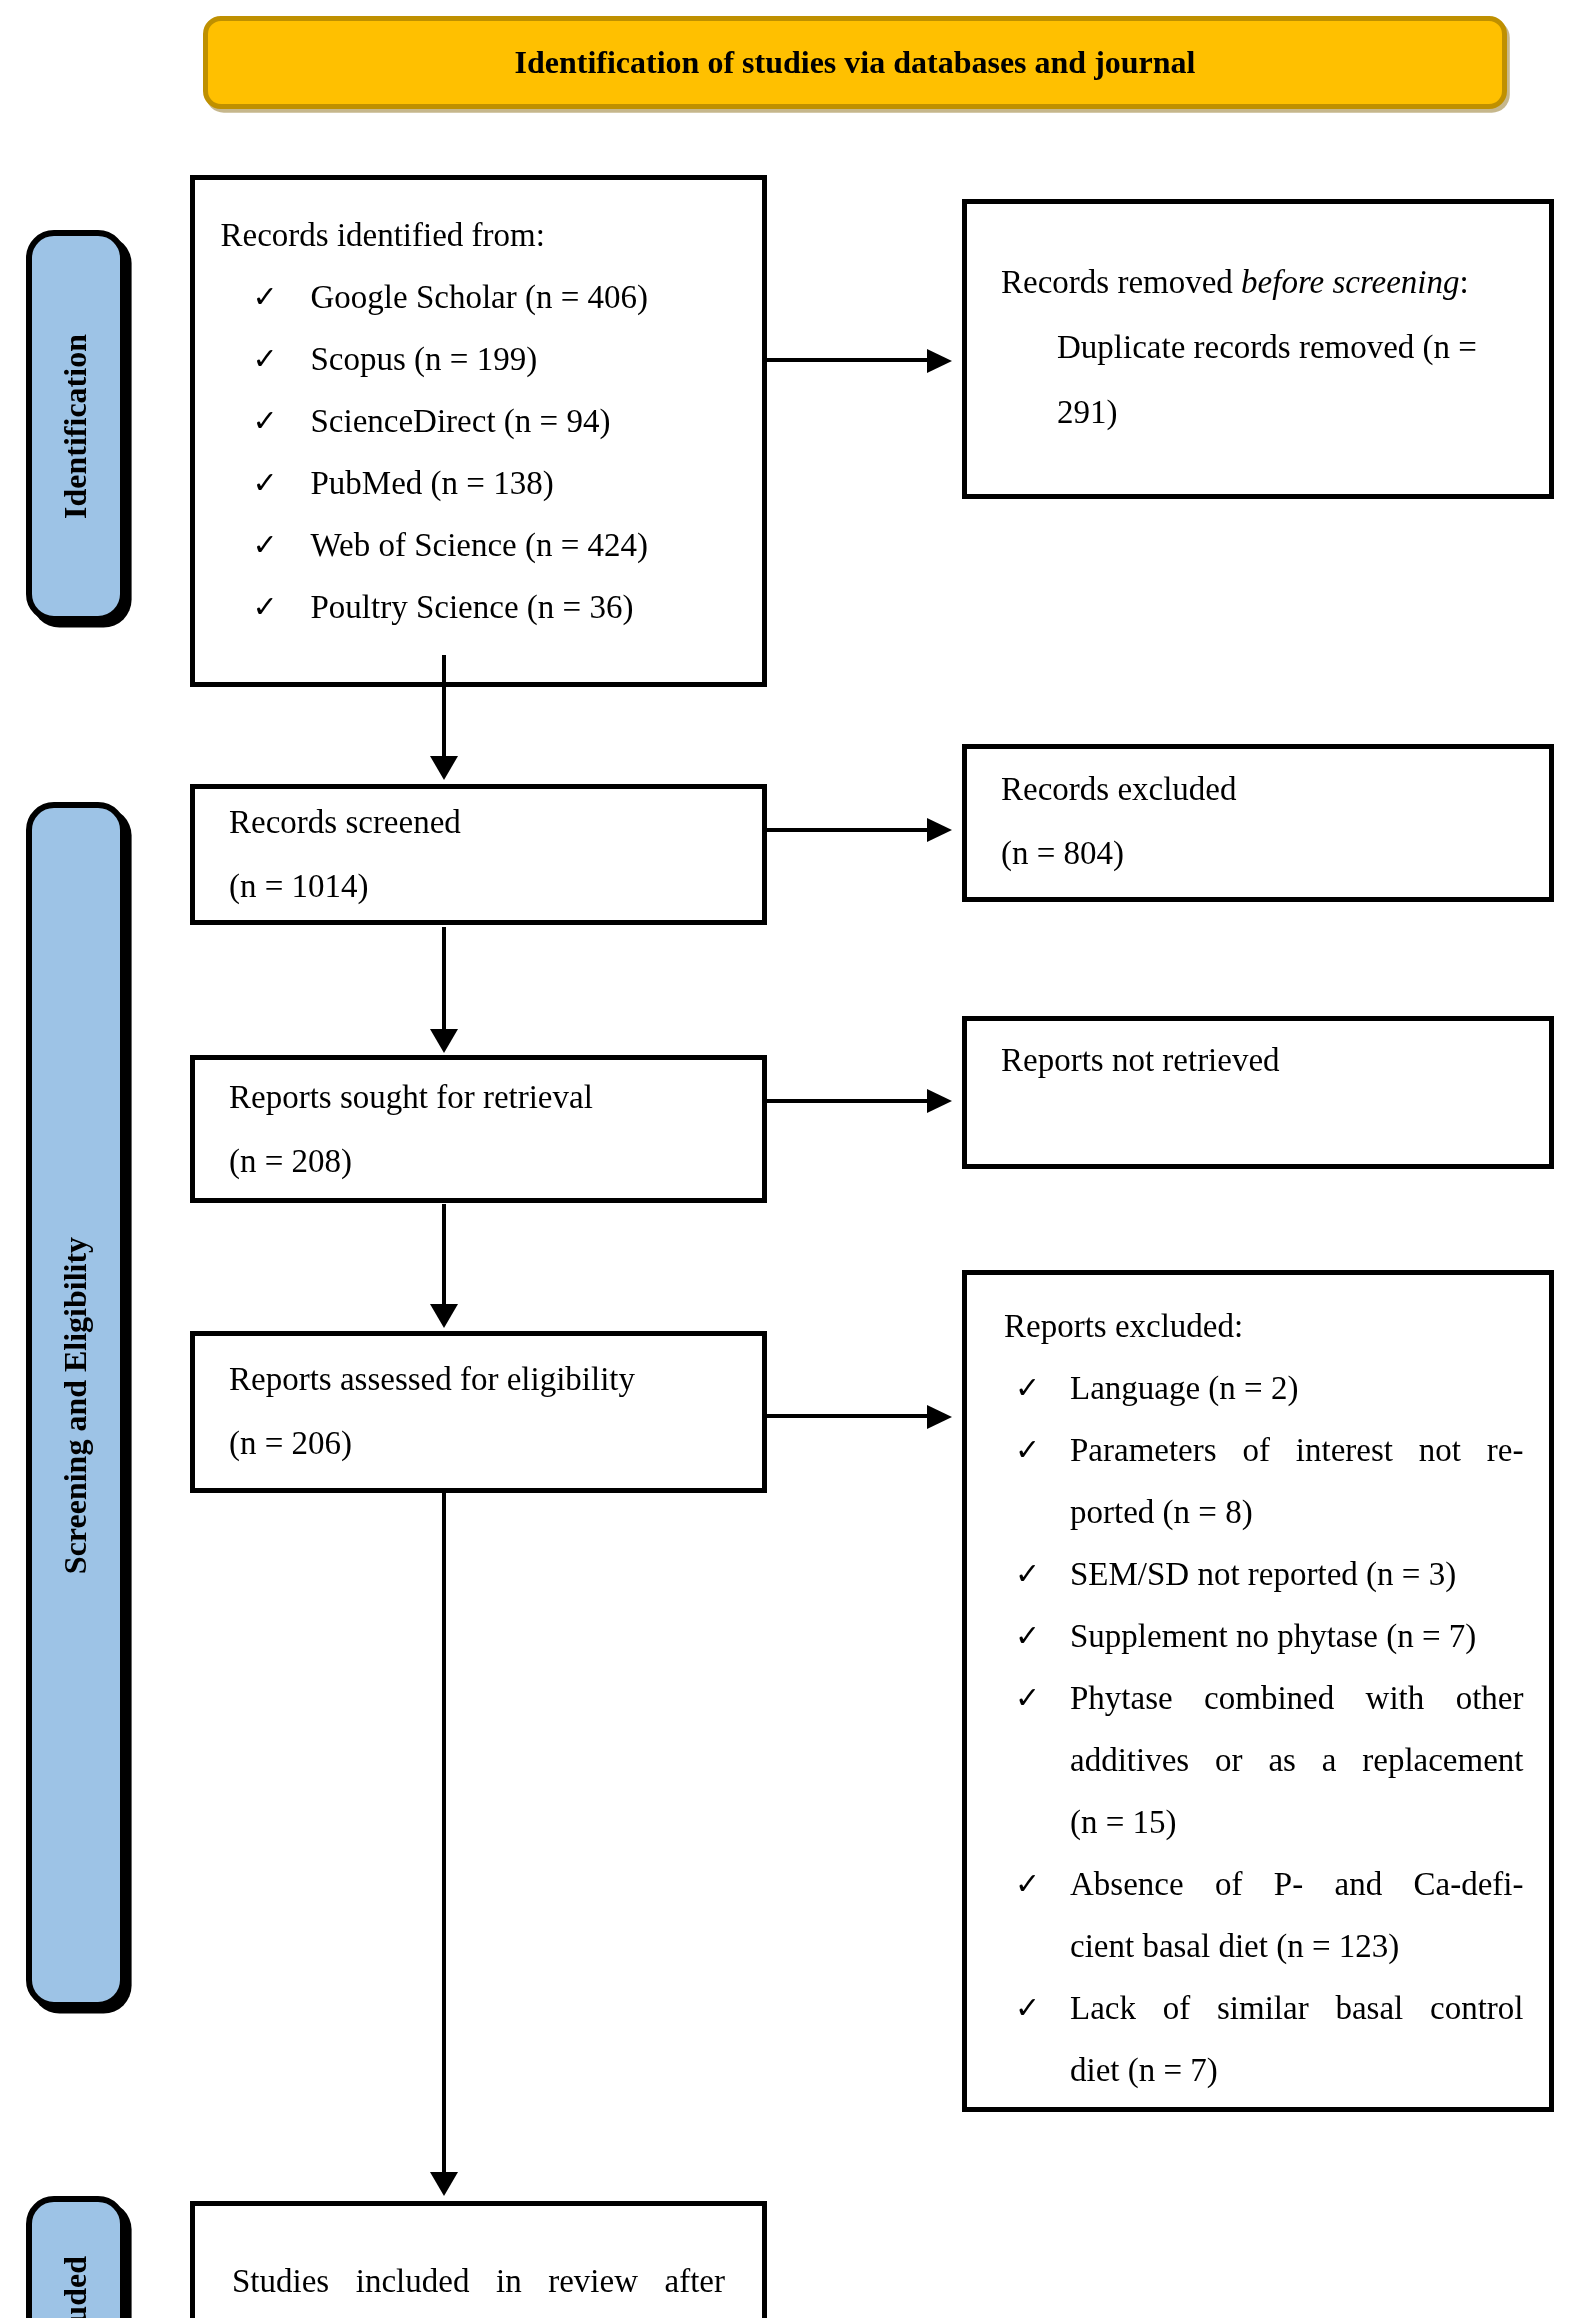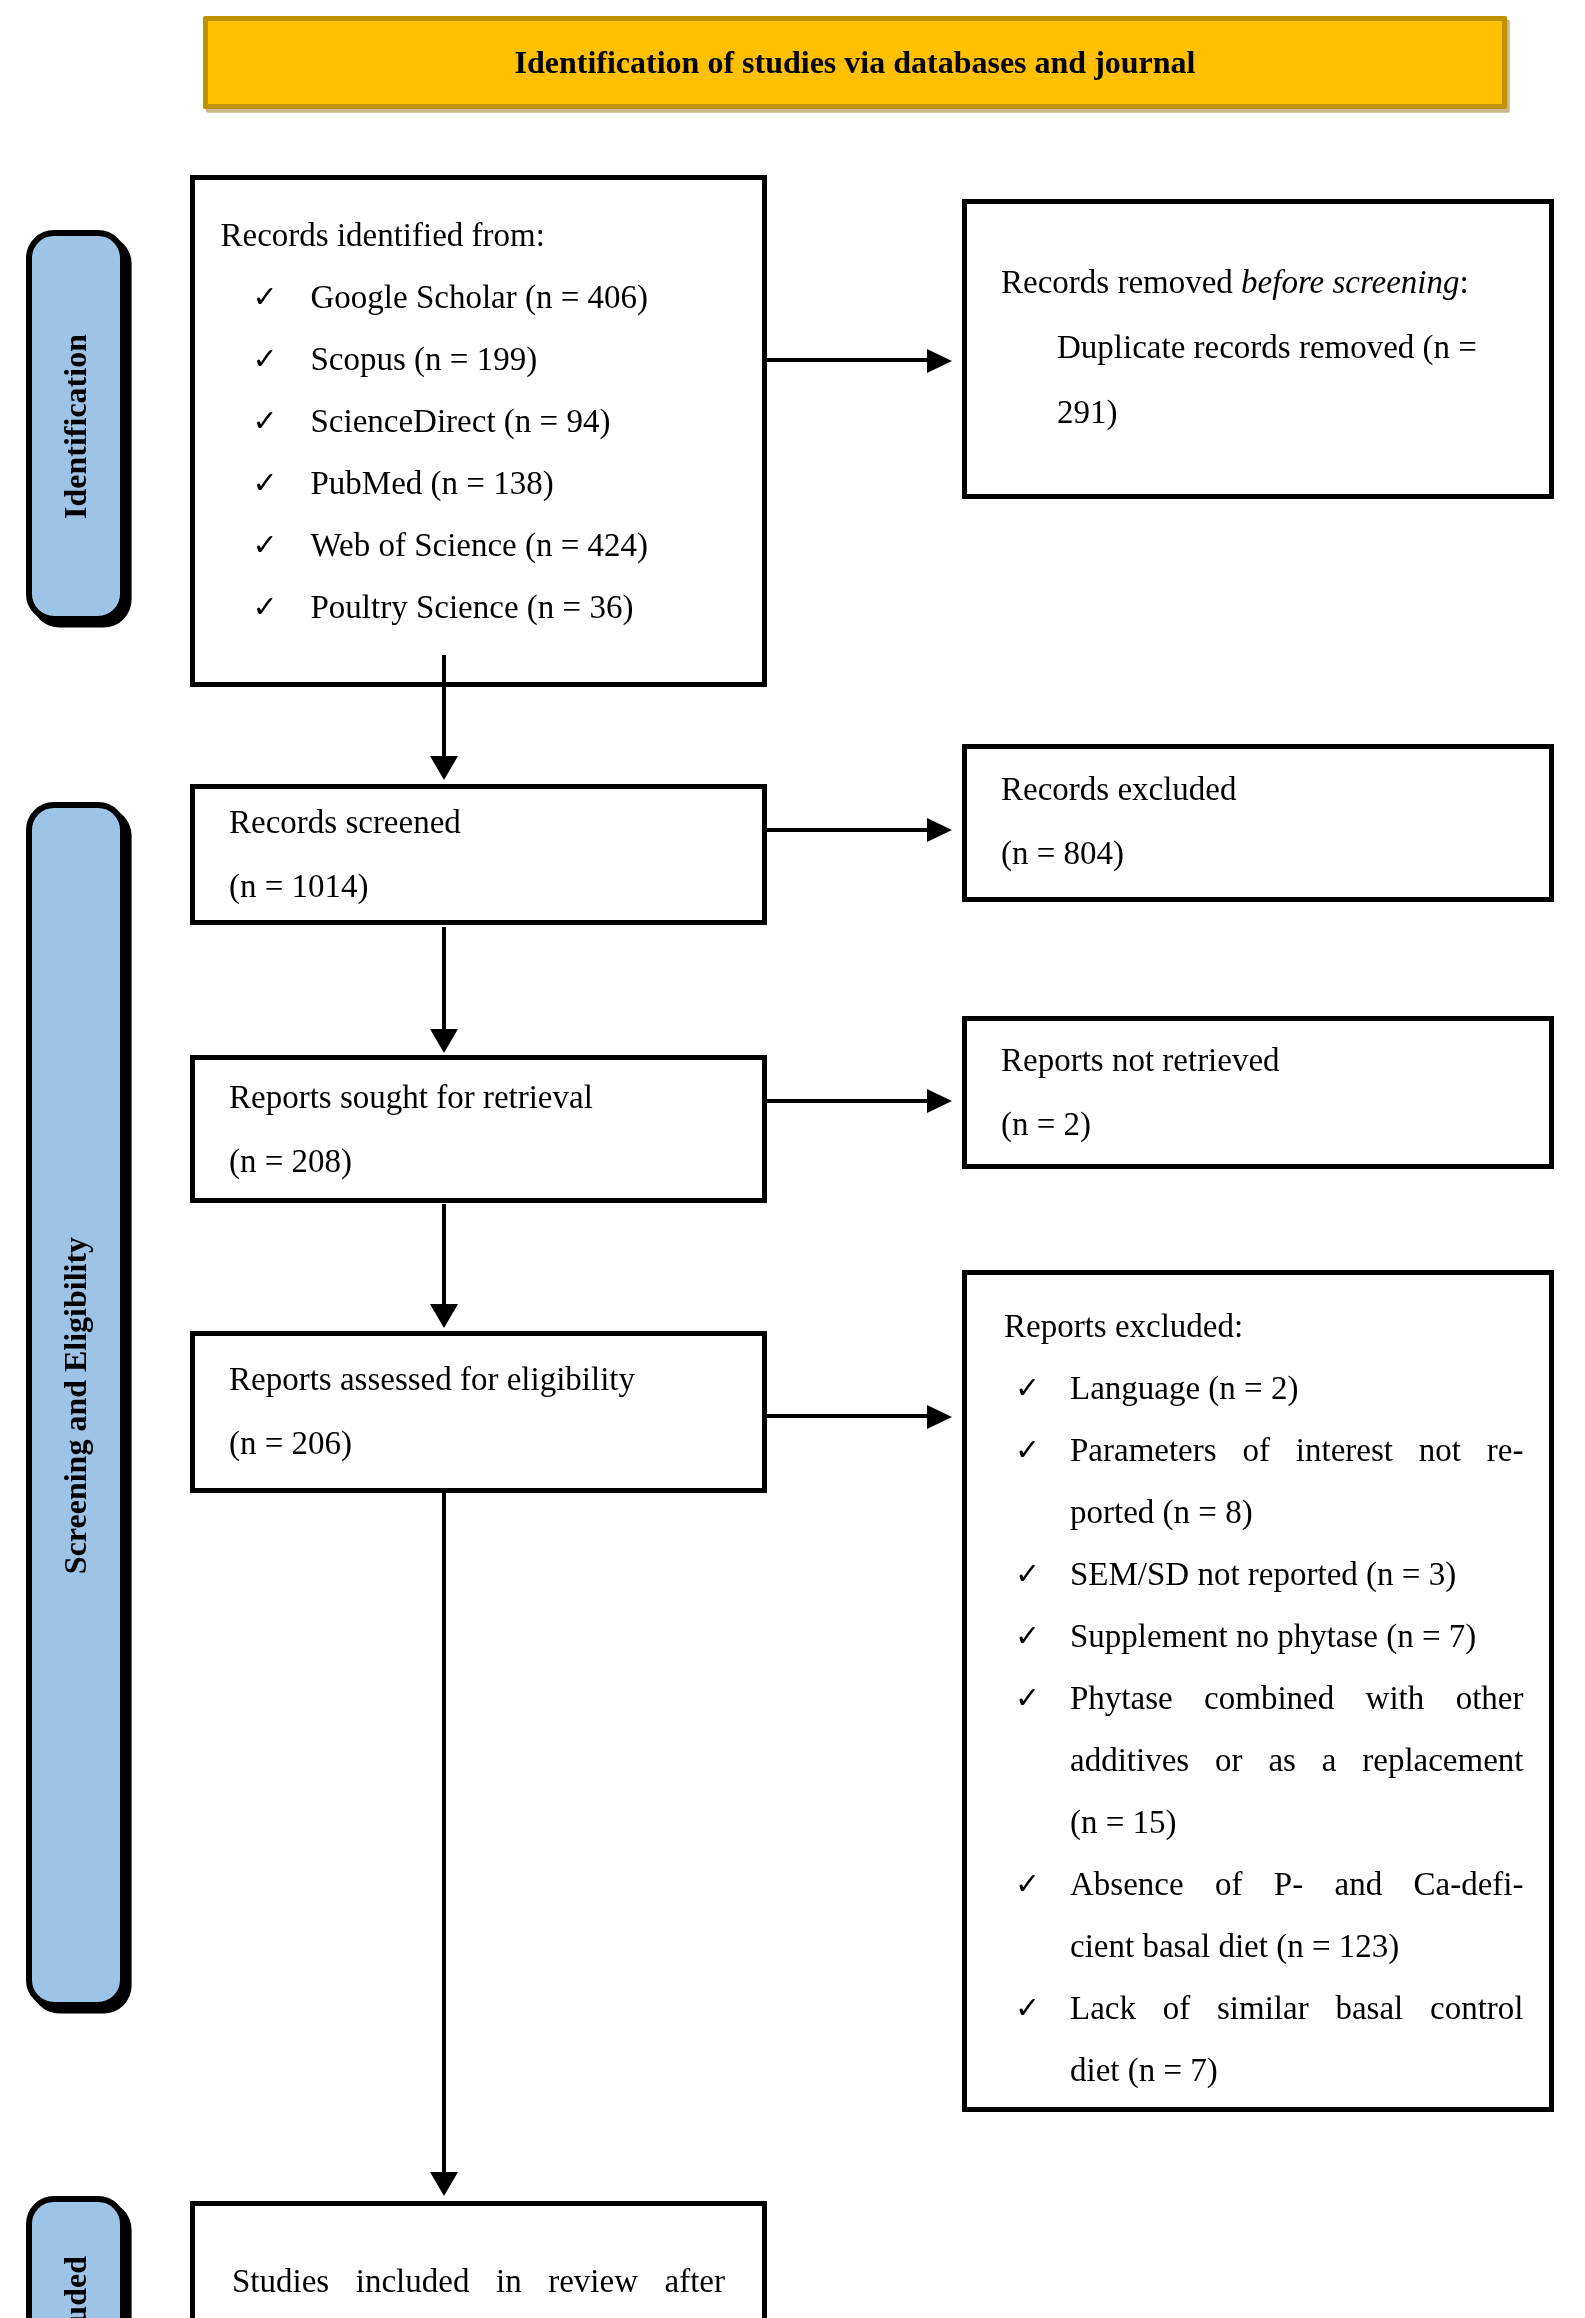--- a/index.html
+++ b/index.html
@@ -11,21 +11,21 @@
     font-family: "Liberation Serif", "DejaVu Serif", serif;
     color: #000000;
   }
 
   
   #banner {
     position: absolute;
     left: 203px; top: 16px; width: 1304px; height: 93px;
     background: var(--banner_bg, #FFC000);
     border: 5.6px solid var(--banner_border, #BF9000);
-    border-radius: 2px;
+    border-radius: 18px;
     box-sizing: border-box;
     display: flex; align-items: center; justify-content: center;
     box-shadow: 2.8px 3.7px 0 rgba(128, 96, 0, 0.45);
   }
   #banner .btxt { font-size: 32px; font-weight: bold; }
 
   
   .vlabel {
     position: absolute;
     left: 25.5px; width: 100px;
@@ -192,21 +192,20 @@
     <div class="line">(n = 804)</div>
   </div>
 
   <div class="fbox colL" id="box-reports-sought">
     <div class="line">Reports sought for retrieval</div>
     <div class="line">(n = 208)</div>
   </div>
 
   <div class="fbox colR" id="box-reports-not-retrieved">
     <div class="line">Reports not retrieved</div>
-    <div class="line">(n = 2)</div>
   </div>
 
   <div class="fbox colL" id="box-reports-assessed">
     <div class="line">Reports assessed for eligibility</div>
     <div class="line">(n = 206)</div>
   </div>
 
   <div class="fbox colR" id="box-reports-excluded">
     <div class="intro">Reports excluded:</div>
 

